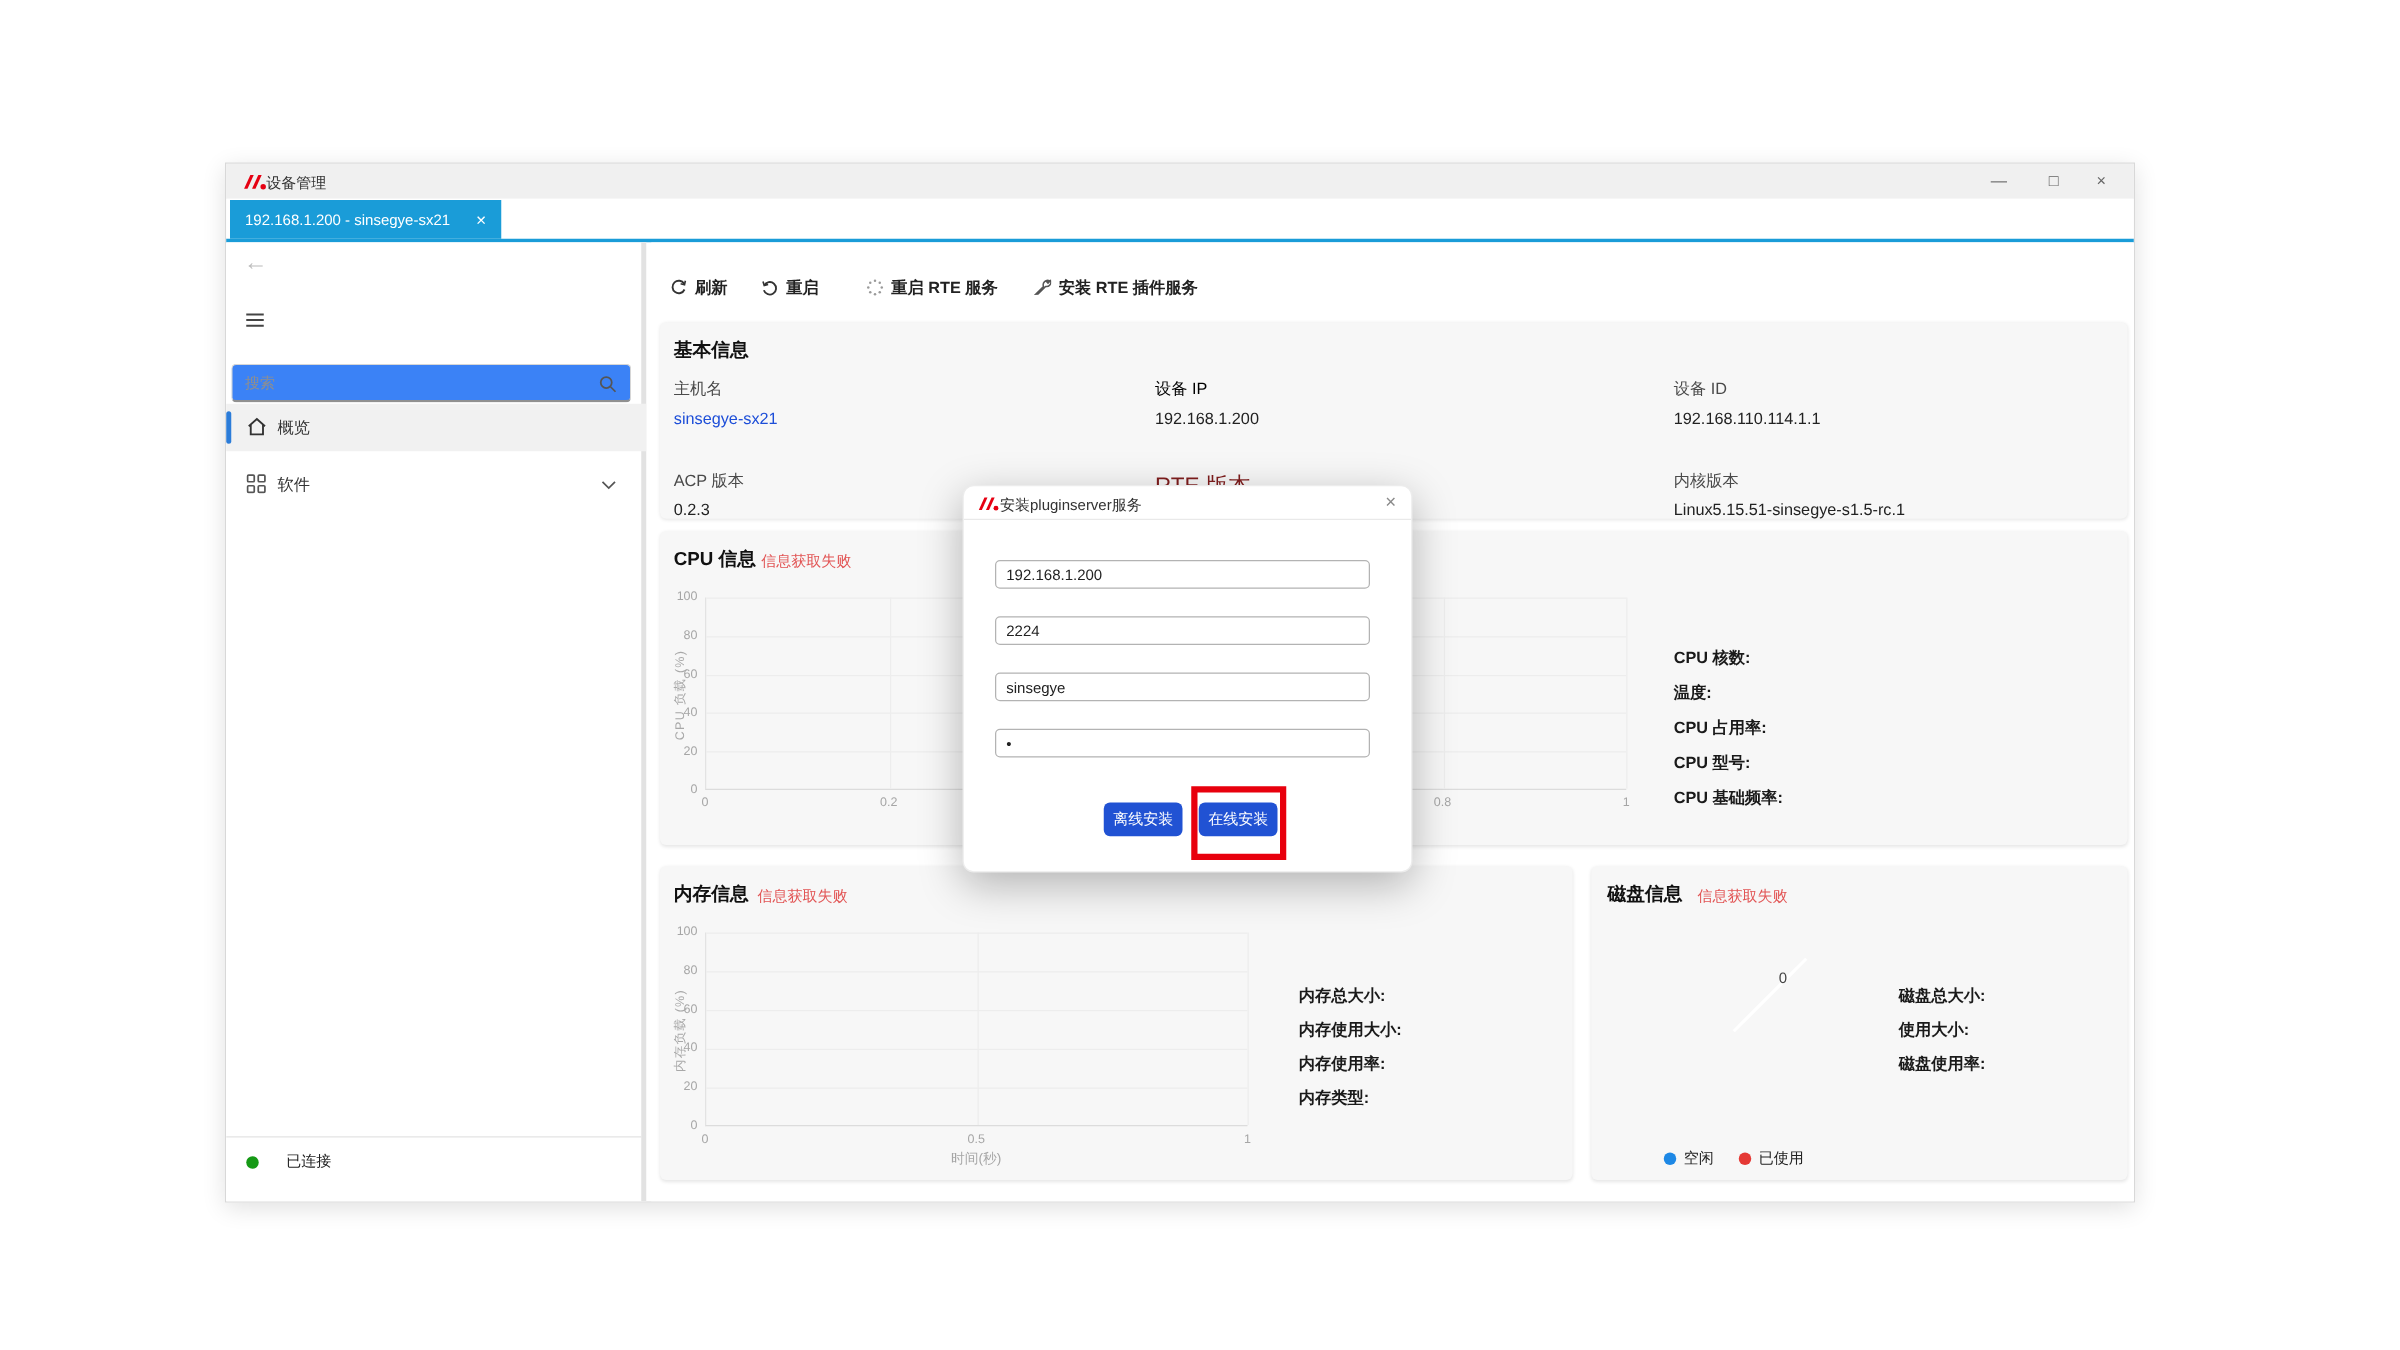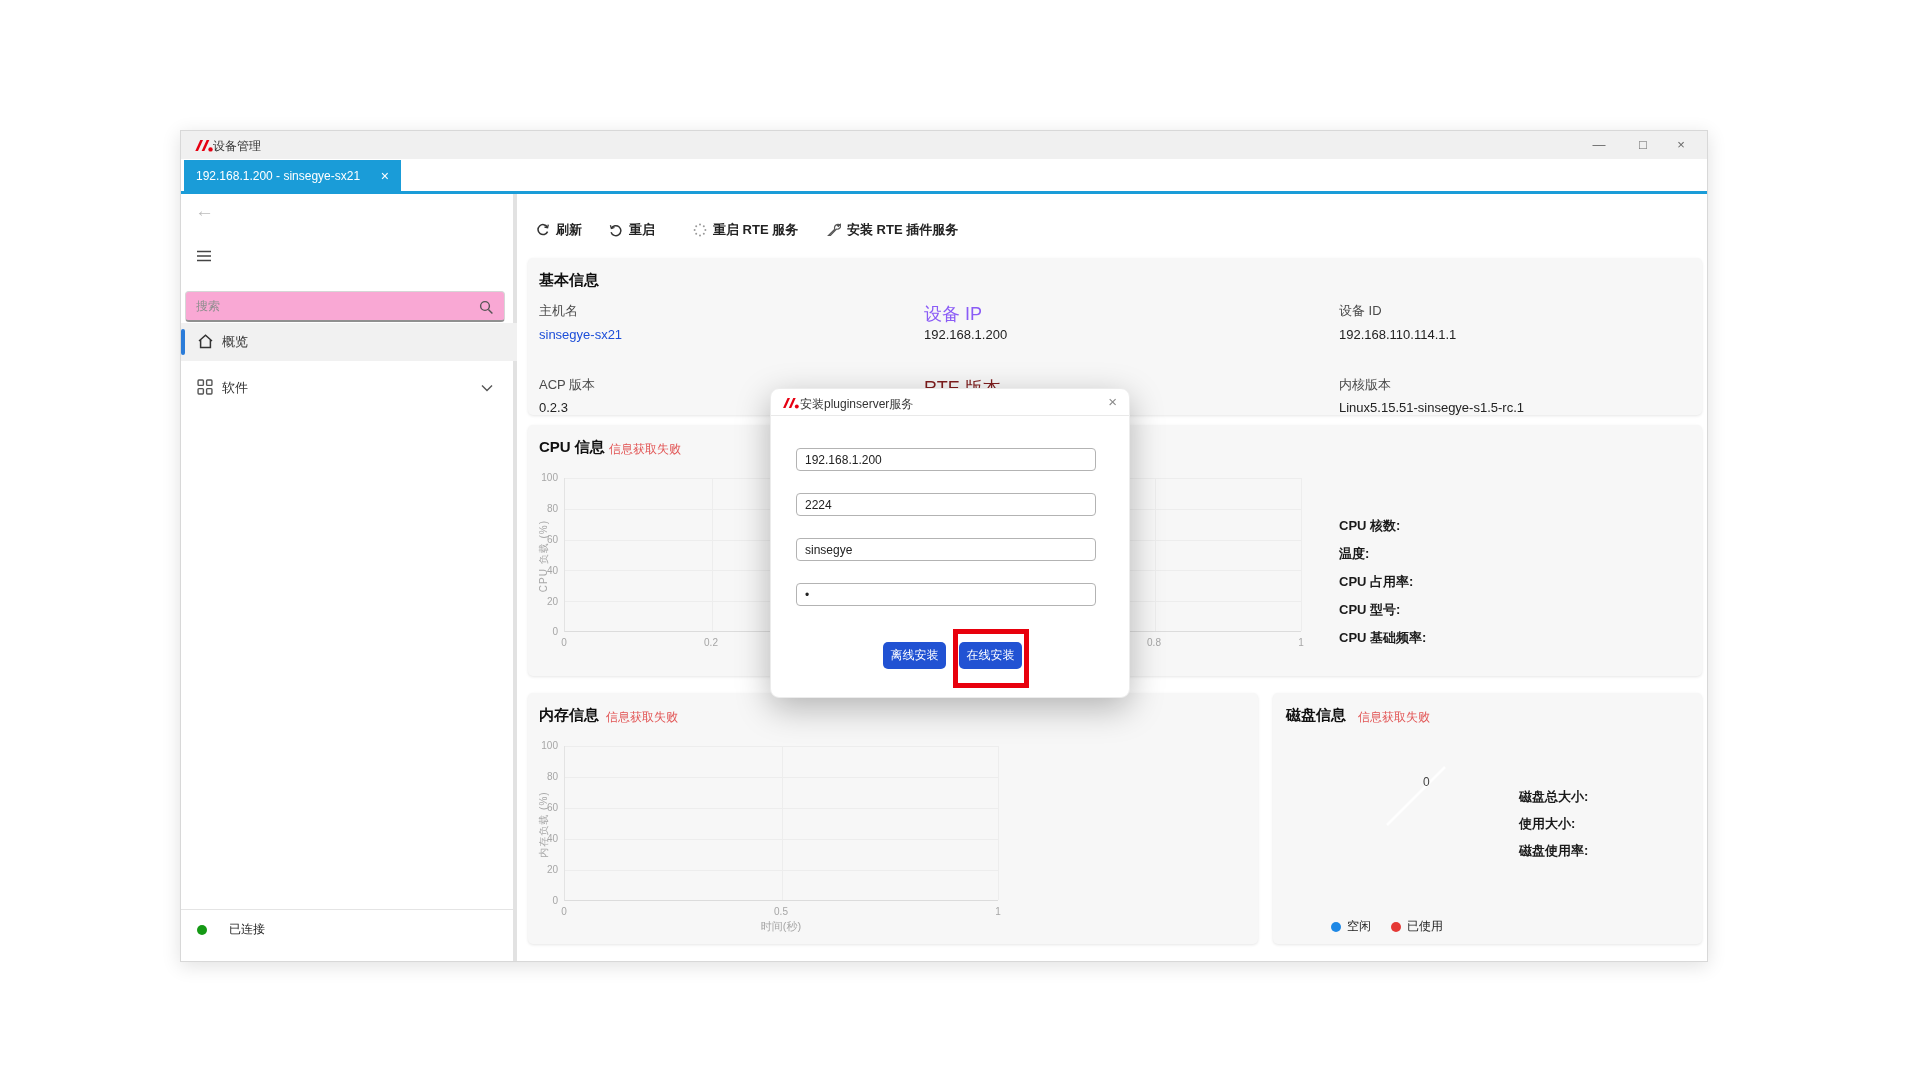--- a/index.html
+++ b/index.html
@@ -22,21 +22,21 @@
   #accentline { position:absolute; left:0; top:60px; width:100%; height:3px; background:#1a9cd8; }
   #body { position:absolute; left:0; top:63px; width:100%; bottom:0; background:#fff; }
 
   
   #sidebar { position:absolute; left:0; top:0; width:336px; height:100%; background:#fff;
              border-right:4px solid #e2e2e2; }
   #back-arrow { position:absolute; left:14px; top:6px; font-size:19px; color:#bdbdbd; }
   #hamburger { position:absolute; left:15px; top:56px; }
   #searchbox { position:absolute; left:4px; top:97px; width:320px; height:31px;
                border:1px solid #d6d6d6; border-bottom:2px solid #909090; border-radius:4px;
-               background:#f9a8d4; }
+               background:#3b82f6; }
   #searchbox input { position:absolute; left:0; top:0; width:100%; height:100%; border:none; outline:none;
                background:transparent; font-size:12px; color:#333; padding:0 34px 0 10px;
                font-family:inherit; }
   #searchbox input::placeholder { color:#8f8f8f; opacity:1; }
   #search-icon { position:absolute; right:10px; top:8px; }
   .navitem { position:absolute; left:0; width:336px; height:38px; display:flex; align-items:center; }
   .navitem.selected { background:#f1f1f1; }
   .navitem .bar { position:absolute; left:0; top:6px; width:4px; height:26px; background:#2b7cd9;
                   border-radius:2px; }
   .navitem .nicon { position:absolute; left:16px; top:10px; }
@@ -184,21 +184,21 @@
       <button class="tbbtn" style="left:306px">
         <svg width="14" height="14" viewBox="0 0 14 14">
           <path d="M12.6 1.6 a3.6 3.6 0 0 0-4.8 4.6 L1.6 12.4 l1.8 -0.1 6.1-6.1 a3.6 3.6 0 0 0 4.0-4.8 L11.4 3.5 10.4 2.5 Z" fill="none" stroke="#555" stroke-width="1.2"></path>
         </svg>
         <span>安装 RTE 插件服务</span>
       </button>
 
       <section class="card" style="left:7px;top:64px;width:1174px;height:157px">
         <div class="card-title">基本信息</div>
         <span class="abs" style="left:11px;top:44px;font-size:13px;color:#4a4a4a">主机名</span>
-        <span class="abs" style="left:396px;top:44px;font-size:18px;color:#8b5cf6">设备 IP</span>
+        <span class="abs" style="left:396px;top:44px;font-size:13px;color:#000000">设备 IP</span>
         <span class="abs" style="left:811px;top:44px;font-size:13px;color:#4a4a4a">设备 ID</span>
         <span class="abs" style="left:11px;top:69px;font-size:13px;color:#1d4ed8">sinsegye-sx21</span>
         <span class="abs" style="left:396px;top:69px;font-size:13px;color:#222">192.168.1.200</span>
         <span class="abs" style="left:811px;top:69px;font-size:13px;color:#222">192.168.110.114.1.1</span>
         <span class="abs" style="left:11px;top:118px;font-size:13px;color:#4a4a4a">ACP 版本</span>
         <span class="abs" style="left:396px;top:118px;font-size:18px;color:#7f1d1d">RTE 版本</span>
         <span class="abs" style="left:811px;top:118px;font-size:13px;color:#4a4a4a">内核版本</span>
         <span class="abs" style="left:11px;top:142px;font-size:13px;color:#222">0.2.3</span>
         <span class="abs" style="left:396px;top:142px;font-size:13px;color:#222"></span>
         <span class="abs" style="left:811px;top:142px;font-size:13px;color:#222">Linux5.15.51-sinsegye-s1.5-rc.1</span>
@@ -257,20 +257,26 @@
           <div class="gl-h" style="top:62px"></div>
             <div class="gl-h" style="top:93px"></div>
           <div class="gl-h" style="top:124px"></div>
           <div class="gl-v" style="left:217px"></div>
             <div class="gl-v" style="left:433px"></div>
         </div>
         <span class="xtick" style="left:16px;top:213px">0</span>
         <span class="xtick" style="left:233px;top:213px">0.5</span>
         <span class="xtick" style="left:450px;top:213px">1</span>
         <div class="abs" style="left:36px;top:226px;width:434px;text-align:center;font-size:11px;color:#a6a6a6">时间(秒)</div>
+        <div class="infolist" style="left:511px;top:59px">
+          <div style="height:27px">内存总大小:</div>
+          <div style="height:27px">内存使用大小:</div>
+          <div style="height:27px">内存使用率:</div>
+          <div style="height:27px">内存类型:</div>
+        </div>
       </section>
 
       <section class="card" style="left:752px;top:499px;width:429px;height:251px">
         <div class="card-title" style="left:13px">磁盘信息</div>
         <span class="card-err" style="left:85px">信息获取失败</span>
         <svg class="abs" style="left:110px;top:72px" width="66" height="62" viewBox="0 0 66 62">
           <path d="M4 60 L62 2" stroke="#ffffff" stroke-width="2.5" fill="none"></path>
         </svg>
         <span class="abs" style="left:150px;top:82px;font-size:12px;color:#444">0</span>
         <div class="infolist" style="left:246px;top:59px">

